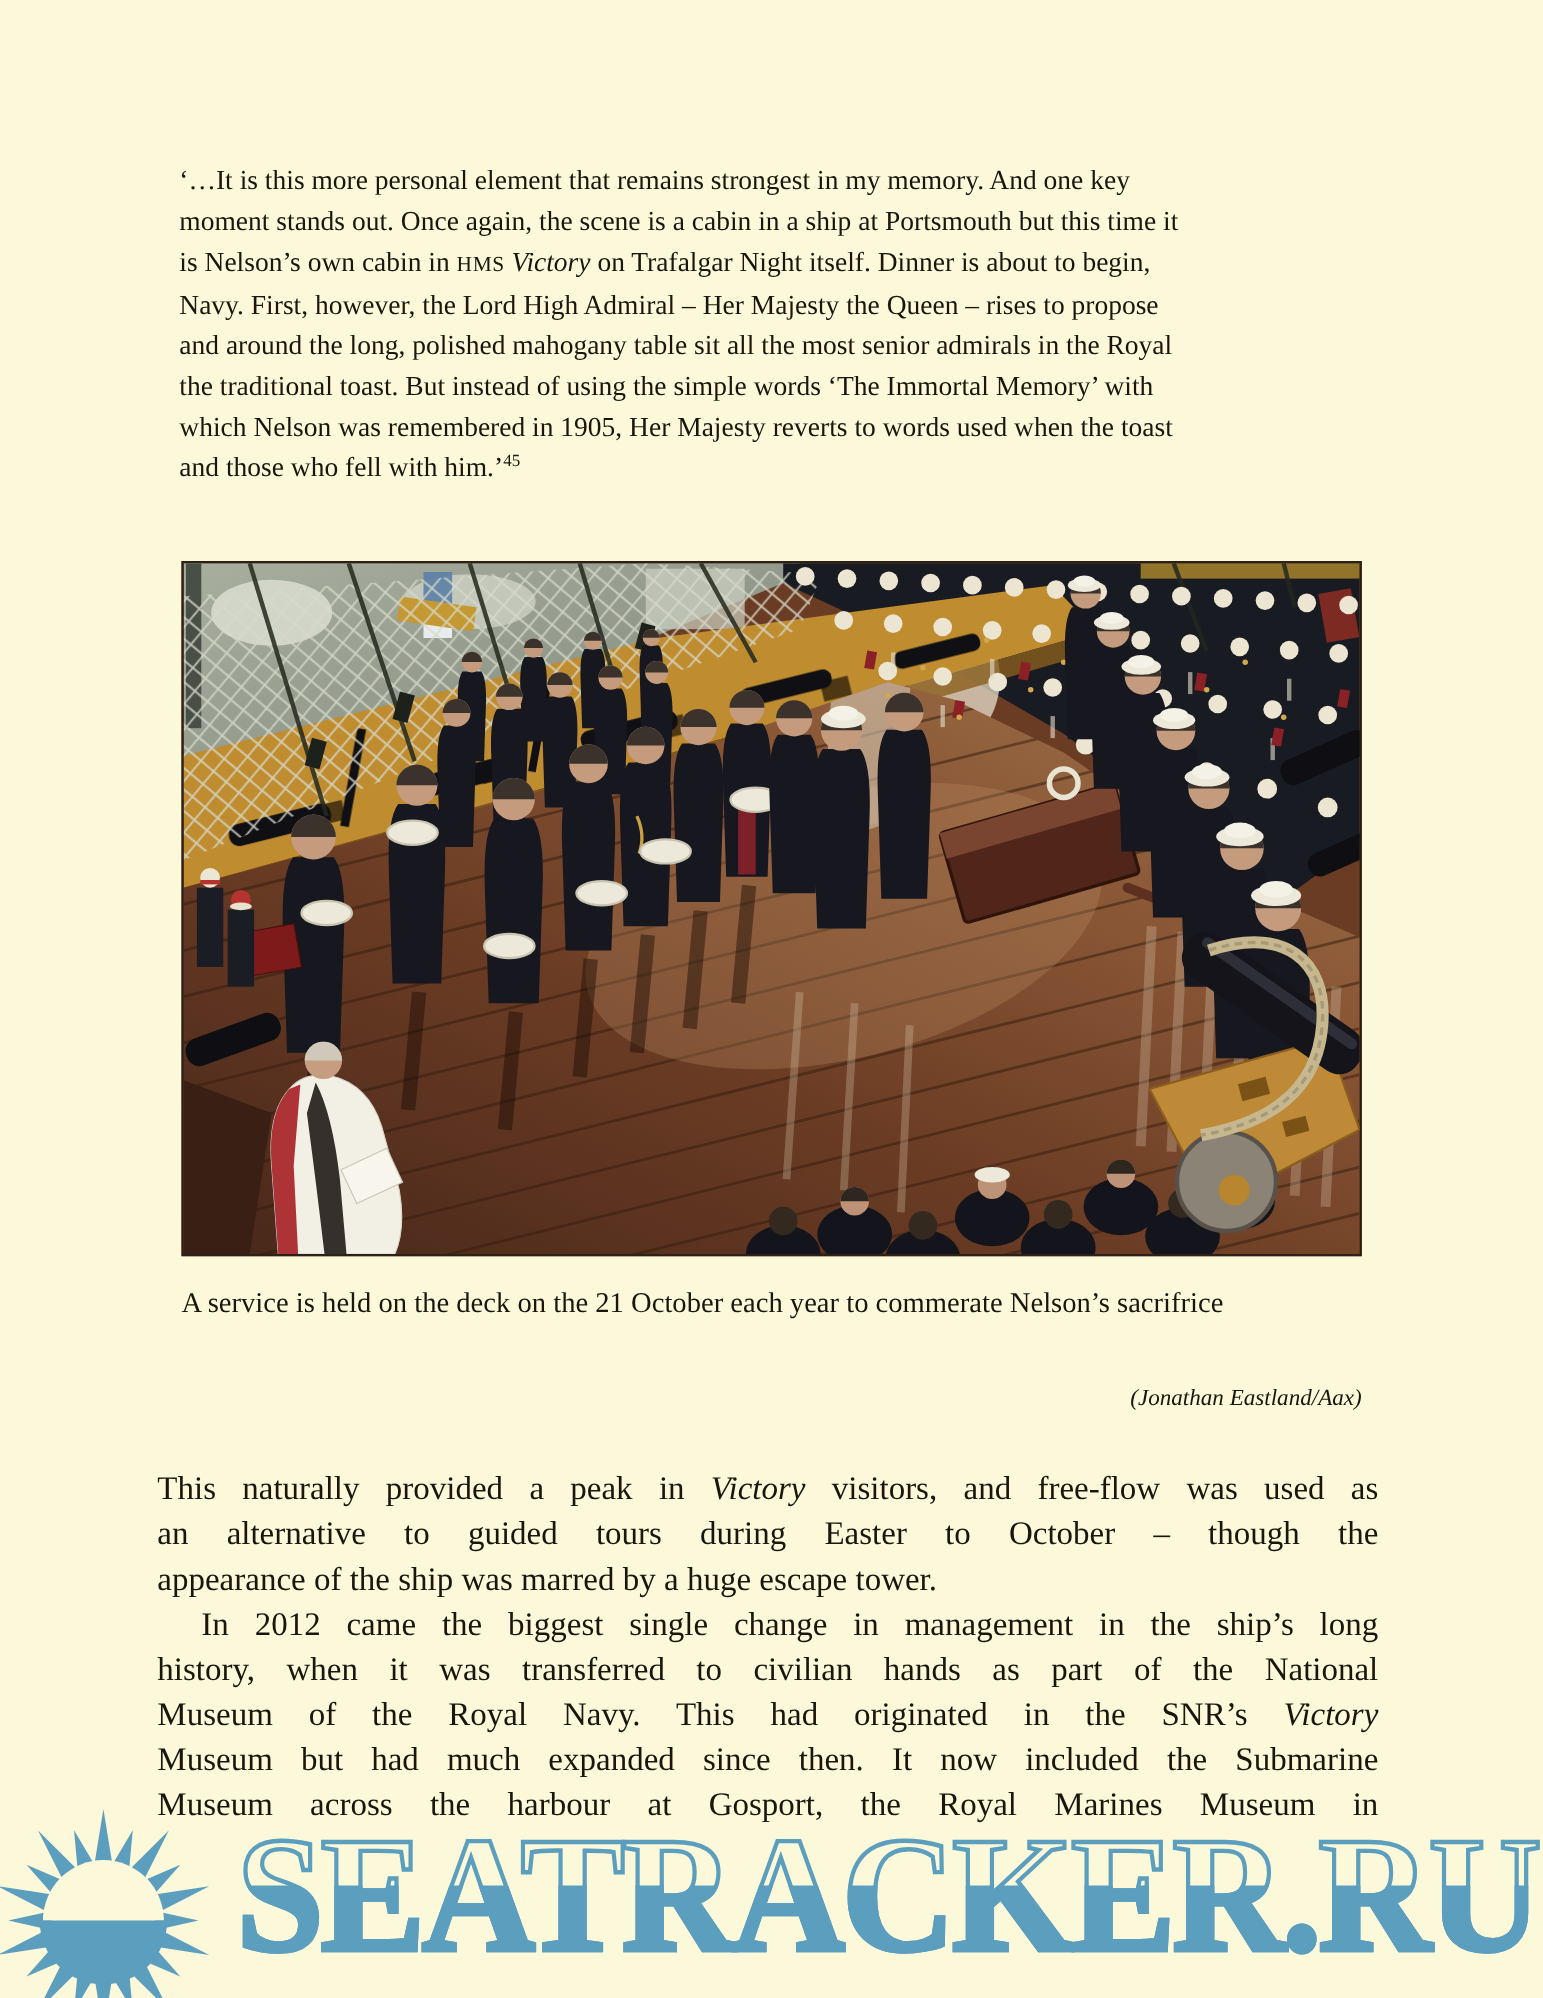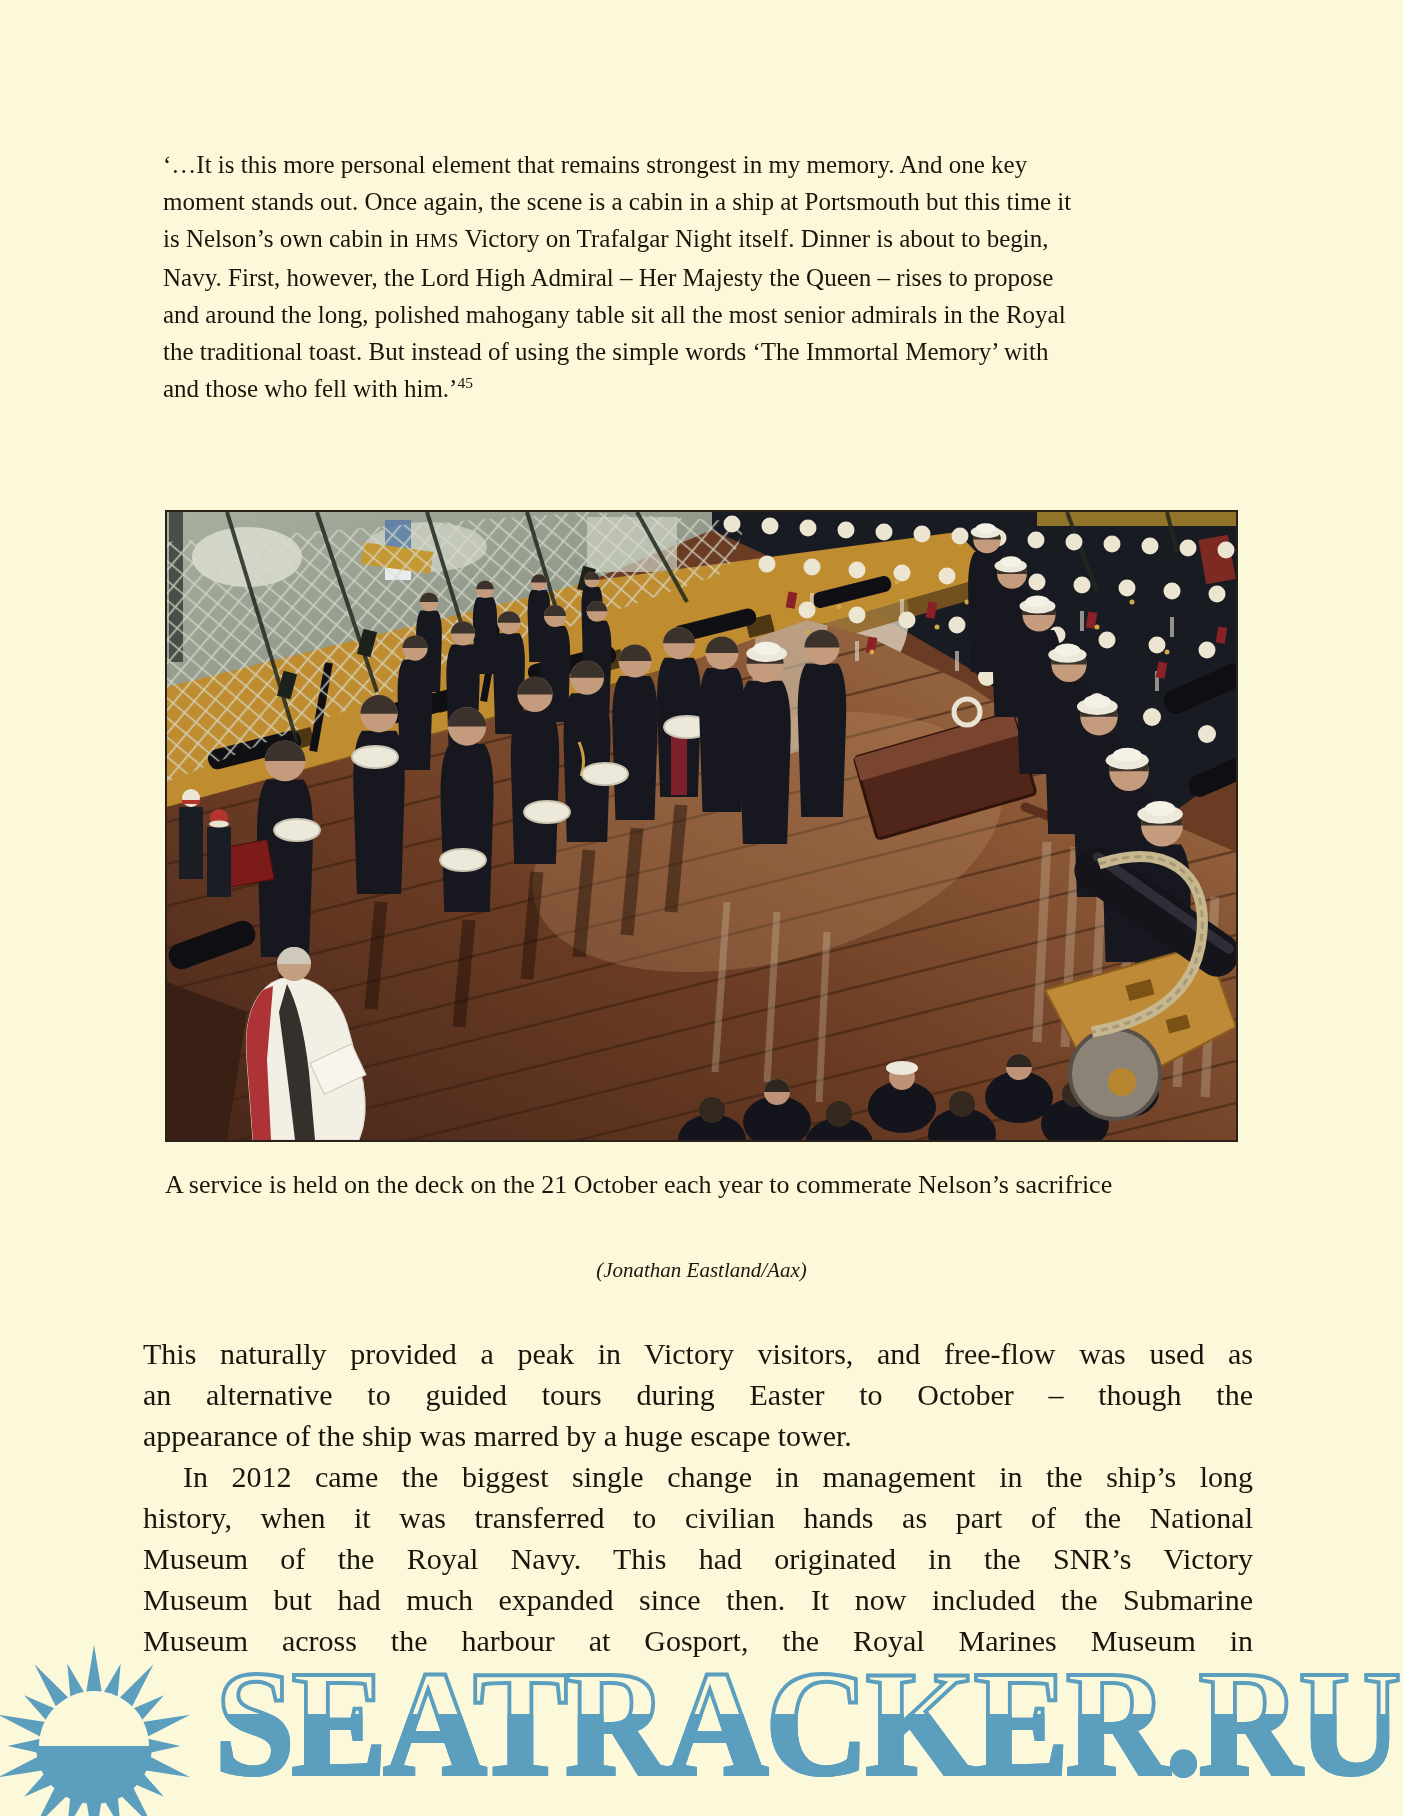--- a/index.html
+++ b/index.html
@@ -10,25 +10,25 @@
     color:#1a160c;
   }
   .page{position:absolute;inset:0}
   
   .quote{position:absolute;left:163px;top:146px;width:1075px;font-size:25px;line-height:37px}
   .quote .tline{white-space:nowrap}
   .bodytext{position:absolute;left:143px;top:1333px;width:1110px;font-size:30px;line-height:41px}
   .tline{display:block}
   .tline.just{text-align:justify;text-align-last:justify}
   .tline.ind{text-indent:40px}
-  .i{}
+  .i{font-style:italic}
   .sc{font-size:.78em;letter-spacing:.5px}
   .sup{vertical-align:super;font-size:.62em;line-height:0}
   .caption{position:absolute;left:165px;top:1168px;width:1073px;text-align:left;font-size:26px;line-height:34px}
-  .credit{position:absolute;left:165px;top:1258px;width:1073px;text-align:center;font-style:italic;font-size:21px}
+  .credit{position:absolute;left:165px;top:1258px;width:1073px;text-align:right;font-style:italic;font-size:21px}
   
   figure.photo{position:absolute;left:165px;top:510px;width:1069px;height:628px;margin:0;
     border:2px solid #2b2118;background:#6b3c24}
   figure.photo svg{display:block}
   
   .watermark{position:absolute;inset:0;pointer-events:none}
   .sun{position:absolute;left:-14px;top:1638px}
   .wm-wrap{position:absolute;left:215px;top:1648px;width:1200px;height:168px;
     transform:scaleX(.95);transform-origin:left top}
   .wm{position:absolute;left:0;top:0;white-space:nowrap;
@@ -43,20 +43,21 @@
 
 <div class="page">
 
   <div class="quote">
       <div class="tline"><span>‘…It is this more personal element that remains strongest in my memory. And one key</span></div>
       <div class="tline"><span>moment stands out. Once again, the scene is a cabin in a ship at Portsmouth but this time it</span></div>
       <div class="tline"><span>is Nelson’s own cabin in </span><span class="sc">HMS</span><span> </span><span class="i">Victory</span><span> on Trafalgar Night itself. Dinner is about to begin,</span></div>
       <div class="tline"><span>Navy. First, however, the Lord High Admiral – Her Majesty the Queen – rises to propose</span></div>
       <div class="tline"><span>and around the long, polished mahogany table sit all the most senior admirals in the Royal</span></div>
       <div class="tline"><span>the traditional toast. But instead of using the simple words ‘The Immortal Memory’ with</span></div>
+      <div class="tline"><span>which Nelson was remembered in 1905, Her Majesty reverts to words used when the toast</span></div>
       <div class="tline"><span>and those who fell with him.’</span><span class="sup">45</span></div>
     </div>
 
   <figure class="photo">
     <svg width="1069" height="628" viewBox="0 0 1069 628" role="img" aria-label="Annual Trafalgar Day service on the upper deck of HMS Victory: senior naval officers in dark uniforms holding white caps stand in rows on the wet wooden deck, ranks of Royal Marines in white pith helmets behind, a chaplain in white robes reading at lower left, cannon on a yellow carriage at lower right.">
       <defs>
         <linearGradient id="deckg" x1="0" y1="1" x2="1" y2="0">
           <stop offset="0" stop-color="#47271a"></stop>
             <stop offset=".4" stop-color="#6b3c24"></stop>
           <stop offset=".7" stop-color="#8a5736"></stop>

